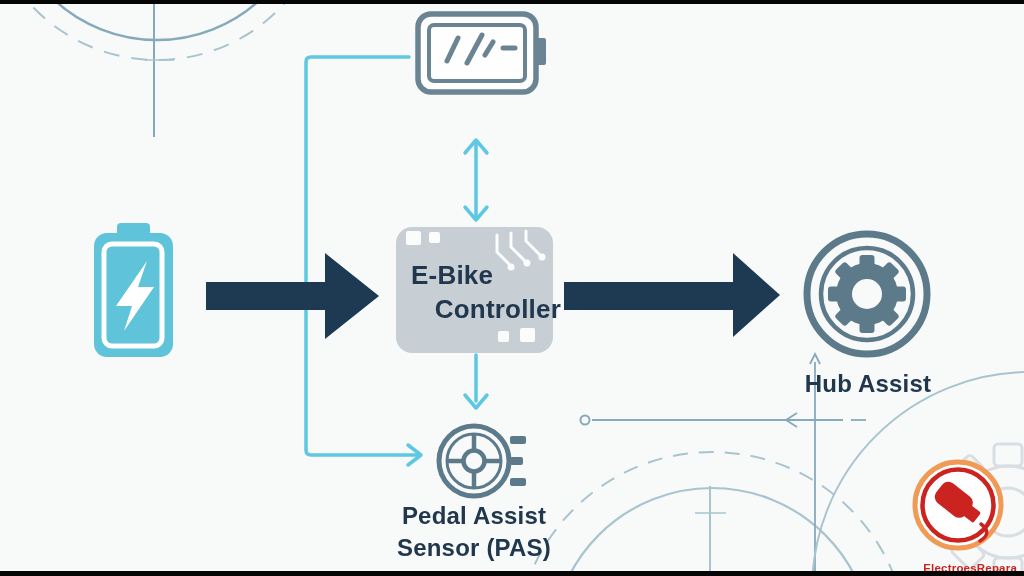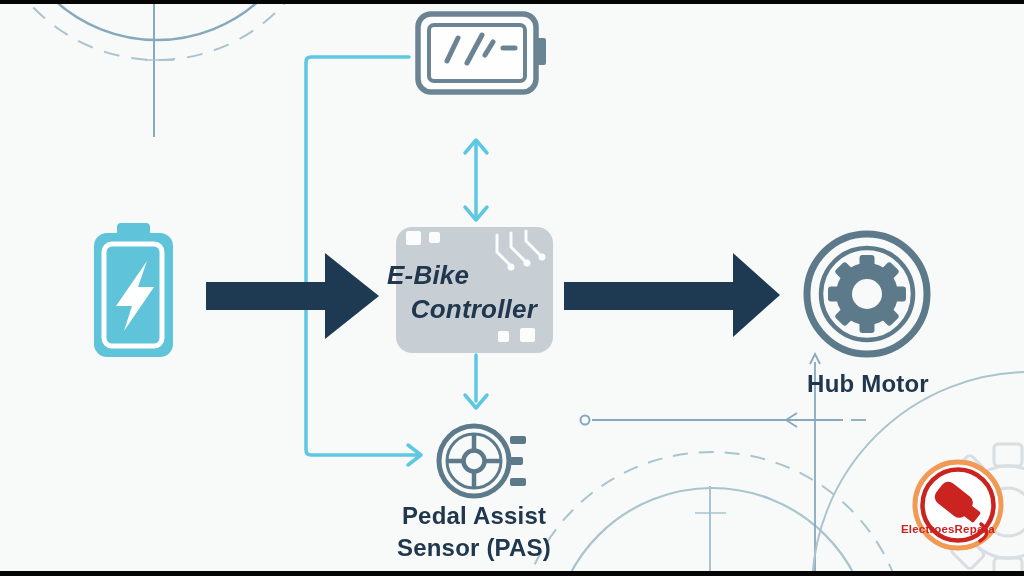--- a/index.html
+++ b/index.html
@@ -10,28 +10,28 @@
   }
   .stage svg{position:absolute;left:0;top:0;}
   .letterbox{position:absolute;left:0;width:1024px;background:var(--letterbox,#050505);z-index:30;}
   .letterbox.top{top:0;height:4px;}
   .letterbox.bottom{bottom:0;height:5px;}
   .label{
     position:absolute;color:var(--text,#20374d);font-weight:bold;z-index:20;
     text-align:center;letter-spacing:.2px;
   }
   .lcd-label{left:356px;top:96px;width:240px;font-size:23px;}
-  .controller-label{left:387px;top:258px;width:150px;font-size:26px;line-height:34px;text-align:left;font-style:italic;}
+  .controller-label{left:411px;top:258px;width:150px;font-size:26px;line-height:34px;text-align:left;}
   .controller-label .line2{padding-left:4px;text-align:right;}
   .pas-label{left:354px;top:500px;width:240px;font-size:24px;line-height:32px;}
   .hub-label{left:768px;top:370px;width:200px;font-size:24px;}
   .logo-text{
-    position:absolute;left:901px;top:523px;width:116px;z-index:20;
+    position:absolute;left:901px;top:562px;width:116px;z-index:20;
     color:var(--logo-red,#cb2320);font-size:11.5px;font-weight:800;
-    text-align:left;letter-spacing:.2px;
+    text-align:right;letter-spacing:.2px;
   }
 </style>
 </head>
 <body>
 
 <div class="stage">
 
   <svg width="1024" height="576" viewBox="0 0 1024 576">
 
     <circle cx="157" cy="-112" r="152" fill="none" style="stroke:var(--decor-strong)" stroke-width="2.5"></circle>
@@ -172,19 +172,19 @@
   <div class="label controller-label">
     <div class="line1">E-Bike</div>
     <div class="line2">Controller</div>
   </div>
 
   <div class="label pas-label">
     <div>Pedal Assist</div>
     <div>Sensor (PAS)</div>
   </div>
 
-  <div class="label hub-label">Hub Motor</div>
+  <div class="label hub-label">Hub Assist</div>
 
   <div class="logo-text">ElectroesRepara</div>
 
   <div class="letterbox top"></div>
   <div class="letterbox bottom"></div>
 </div>
 
 </body></html>

